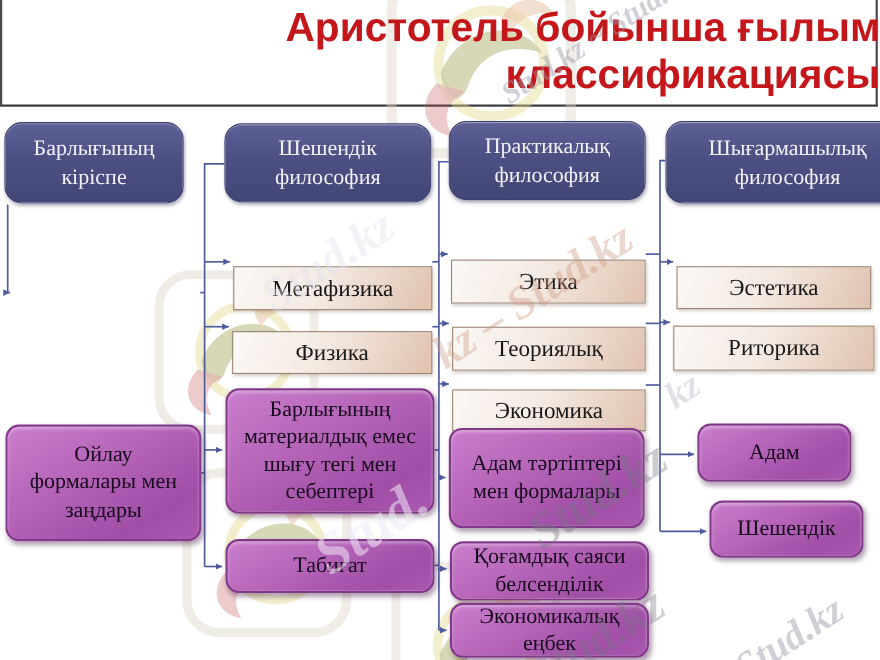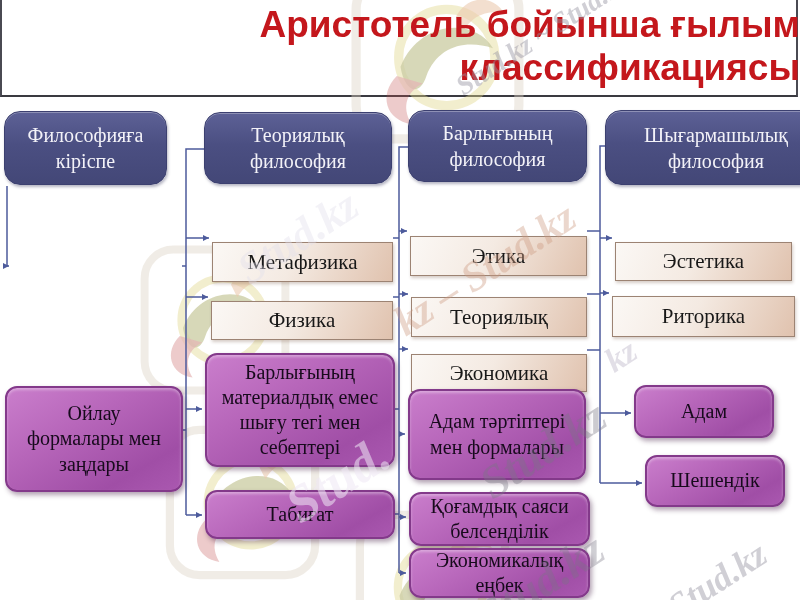--- a/index.html
+++ b/index.html
@@ -104,23 +104,23 @@
       <path d="M600,238 L612,238" marker-end="url(#arw)"></path>
       <path d="M600,293 L609,293" marker-end="url(#arw)"></path>
       <path d="M600,413 L631,413" marker-end="url(#arw)"></path>
       <path d="M600,483 L642,483" marker-end="url(#arw)"></path>
       <path d="M587,231 L600,231"></path>
       <path d="M587,294 L600,294"></path>
       <path d="M587,350 L600,350"></path>
     </g>
   </svg>
 
-  <div class="box hdr" style="left:4px;top:111px;width:163px;height:74px">Философияға кіріспе</div>
-  <div class="box hdr" style="left:204px;top:112px;width:188px;height:72px">Теориялық философия</div>
-  <div class="box hdr" style="left:408px;top:110px;width:179px;height:72px">Барлығының философия</div>
+  <div class="box hdr" style="left:4px;top:111px;width:163px;height:74px">Барлығының кіріспе</div>
+  <div class="box hdr" style="left:204px;top:112px;width:188px;height:72px">Шешендік философия</div>
+  <div class="box hdr" style="left:408px;top:110px;width:179px;height:72px">Практикалық философия</div>
   <div class="box hdr" style="left:605px;top:110px;width:222px;height:75px">Шығармашылық философия</div>
 
   <div class="box bg" style="left:212px;top:218px;width:181px;height:40px">Метафизика</div>
   <div class="box bg" style="left:211px;top:277px;width:182px;height:39px">Физика</div>
   <div class="box bg" style="left:410px;top:212px;width:177px;height:40px">Этика</div>
   <div class="box bg" style="left:411px;top:273px;width:176px;height:40px">Теориялық</div>
   <div class="box bg" style="left:411px;top:330px;width:176px;height:38px">Экономика</div>
   <div class="box bg" style="left:615px;top:218px;width:177px;height:39px">Эстетика</div>
   <div class="box bg" style="left:612px;top:272px;width:183px;height:41px">Риторика</div>
 

